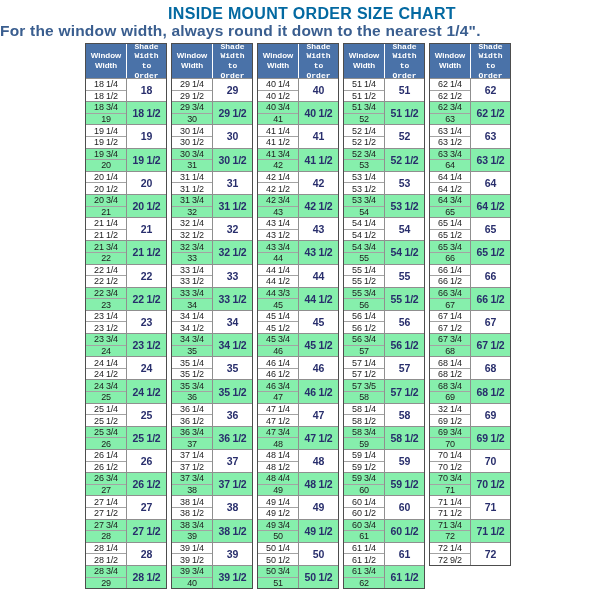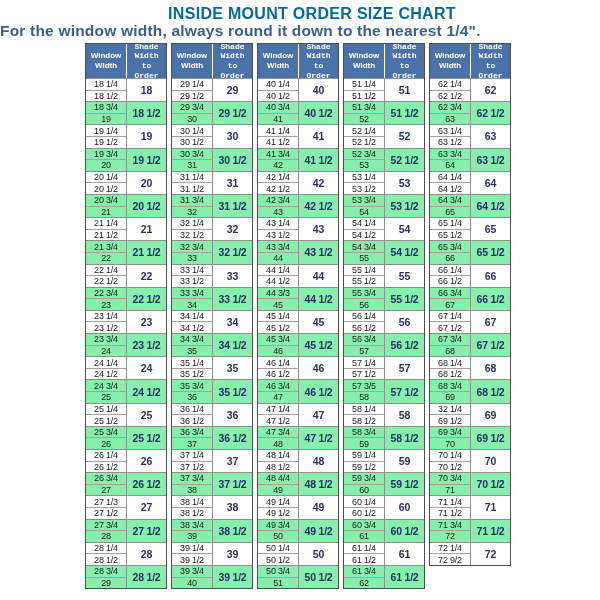--- a/index.html
+++ b/index.html
@@ -212,21 +212,21 @@
       </div>
       <div class="group gray">
         <div class="win-col">
           <div class="win-row">26 3/4</div>
           <div class="win-row">27</div>
         </div>
         <div class="shade-cell">26 1/2</div>
       </div>
       <div class="group">
         <div class="win-col">
-          <div class="win-row">27 1/3</div>
+          <div class="win-row">27 1/4</div>
           <div class="win-row">27 1/2</div>
         </div>
         <div class="shade-cell">27</div>
       </div>
       <div class="group gray">
         <div class="win-col">
           <div class="win-row">27 3/4</div>
           <div class="win-row">28</div>
         </div>
         <div class="shade-cell">27 1/2</div>

